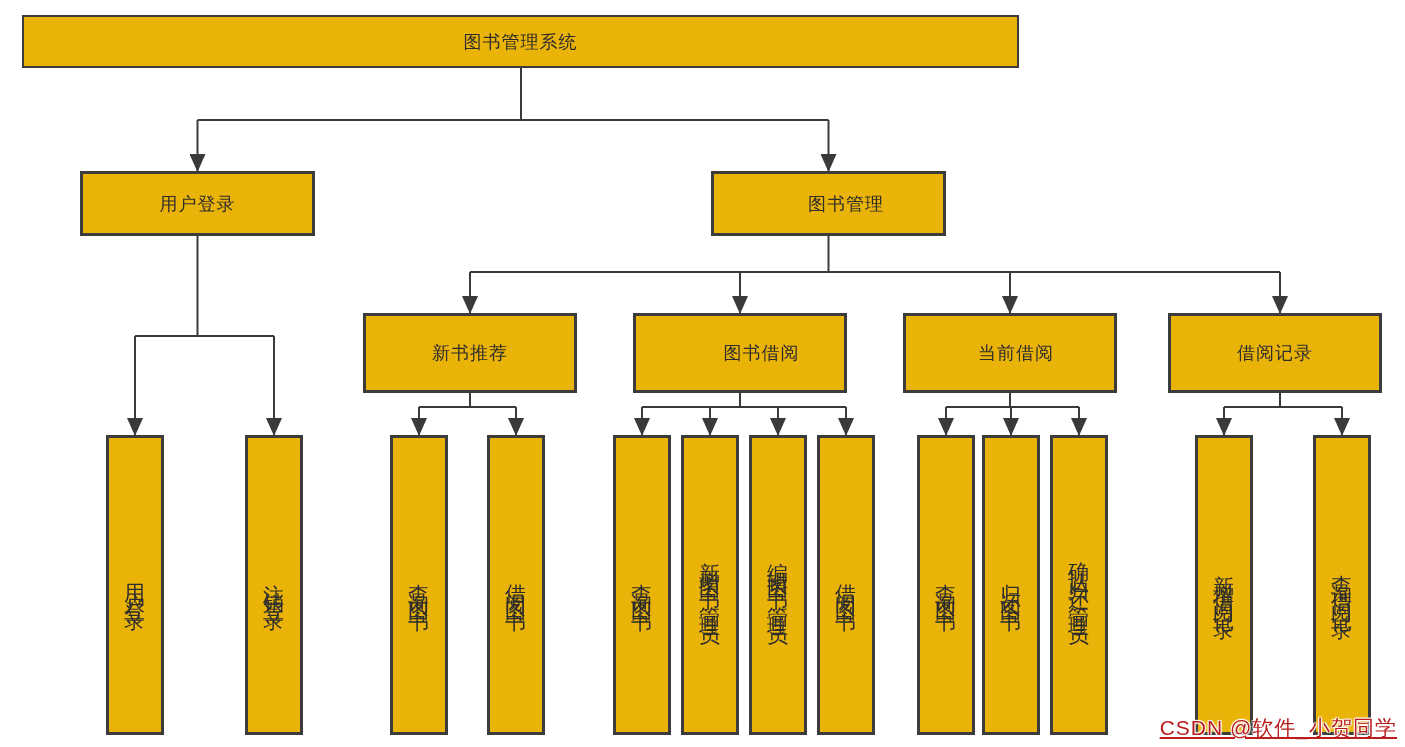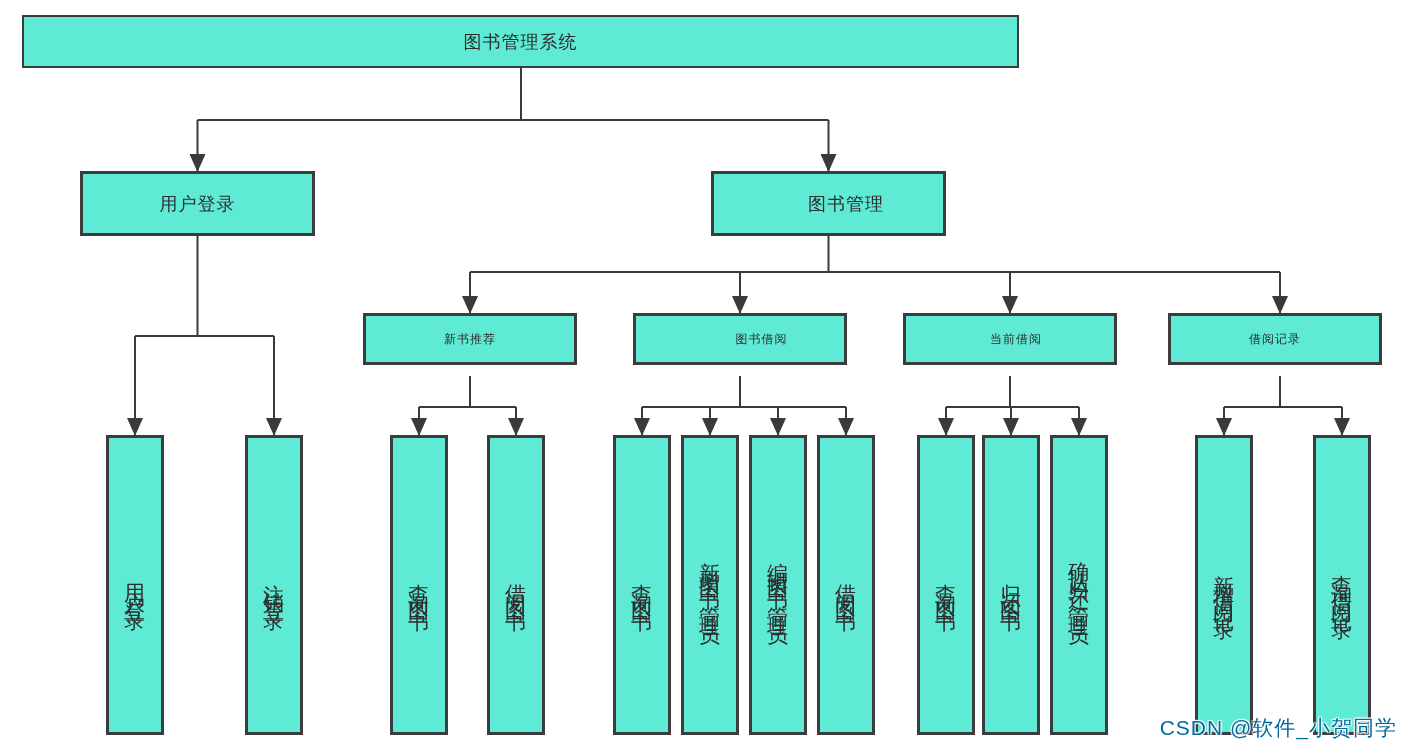--- a/index.html
+++ b/index.html
@@ -14,64 +14,65 @@
   }
 
   .connectors {
     position:absolute; left:0; top:0;
     width:1405px; height:747px;
     pointer-events:none;
   }
 
   .node {
     position:absolute;
-    background:#5eead4;
+    background:#eab308;
     border:3px solid #3c3c3c;
     display:flex; align-items:center; justify-content:center;
     color:#2d2d2d;
     z-index:2;
   }
 
   .node-root {
     left:22px; top:15px; width:997px; height:53px;
     border-width:2px;
     font-size:18px; letter-spacing:1px;
   }
 
   .node-l2 { top:171px; width:235px; height:65px; font-size:18px; letter-spacing:1px; }
   .node-l2.user-login  { left:80px;  }
   .node-l2.book-mgmt   { left:711px;padding-left:35px; }
 
-  .node-l3 { top:313px; width:214px; height:52px; font-size:12px; letter-spacing:1px; }
+  .node-l3 { top:313px; width:214px; height:80px; font-size:18px; letter-spacing:1px; }
   .node-l3.p1 { left:363px;  }
   .node-l3.p2 { left:633px;padding-left:43px;  }
   .node-l3.p3 { left:903px;padding-left:12px;  }
   .node-l3.p4 { left:1168px; }
 
   .leaf { top:435px; width:58px; height:300px; padding:6px 0; }
   .leaf span {
     writing-mode:vertical-rl;
     text-orientation:mixed;
     font-size:21px;
     letter-spacing:9px;
     line-height:1;
     white-space:nowrap;
   }
 
   .watermark {
     position:absolute;
     right:8px; bottom:5px;
     font-size:21px;
-    color:#0369a1;
+    color:#b91c1c;
     letter-spacing:1px;
     text-shadow:
       -1px -1px 1px #ffffff, 1px -1px 1px #ffffff,
       -1px  1px 1px #ffffff, 1px  1px 1px #ffffff;
     z-index:5;
     white-space:nowrap;
+    text-decoration:underline;
   }
 </style>
 </head>
 <body>
 
 <div class="canvas">
 
   <svg class="connectors" width="1405" height="747" viewBox="0 0 1405 747" xmlns="http://www.w3.org/2000/svg">
     <defs>
       <marker id="arrow" viewBox="0 0 9 8" refX="8.5" refY="4" markerWidth="9" markerHeight="8" orient="auto">

